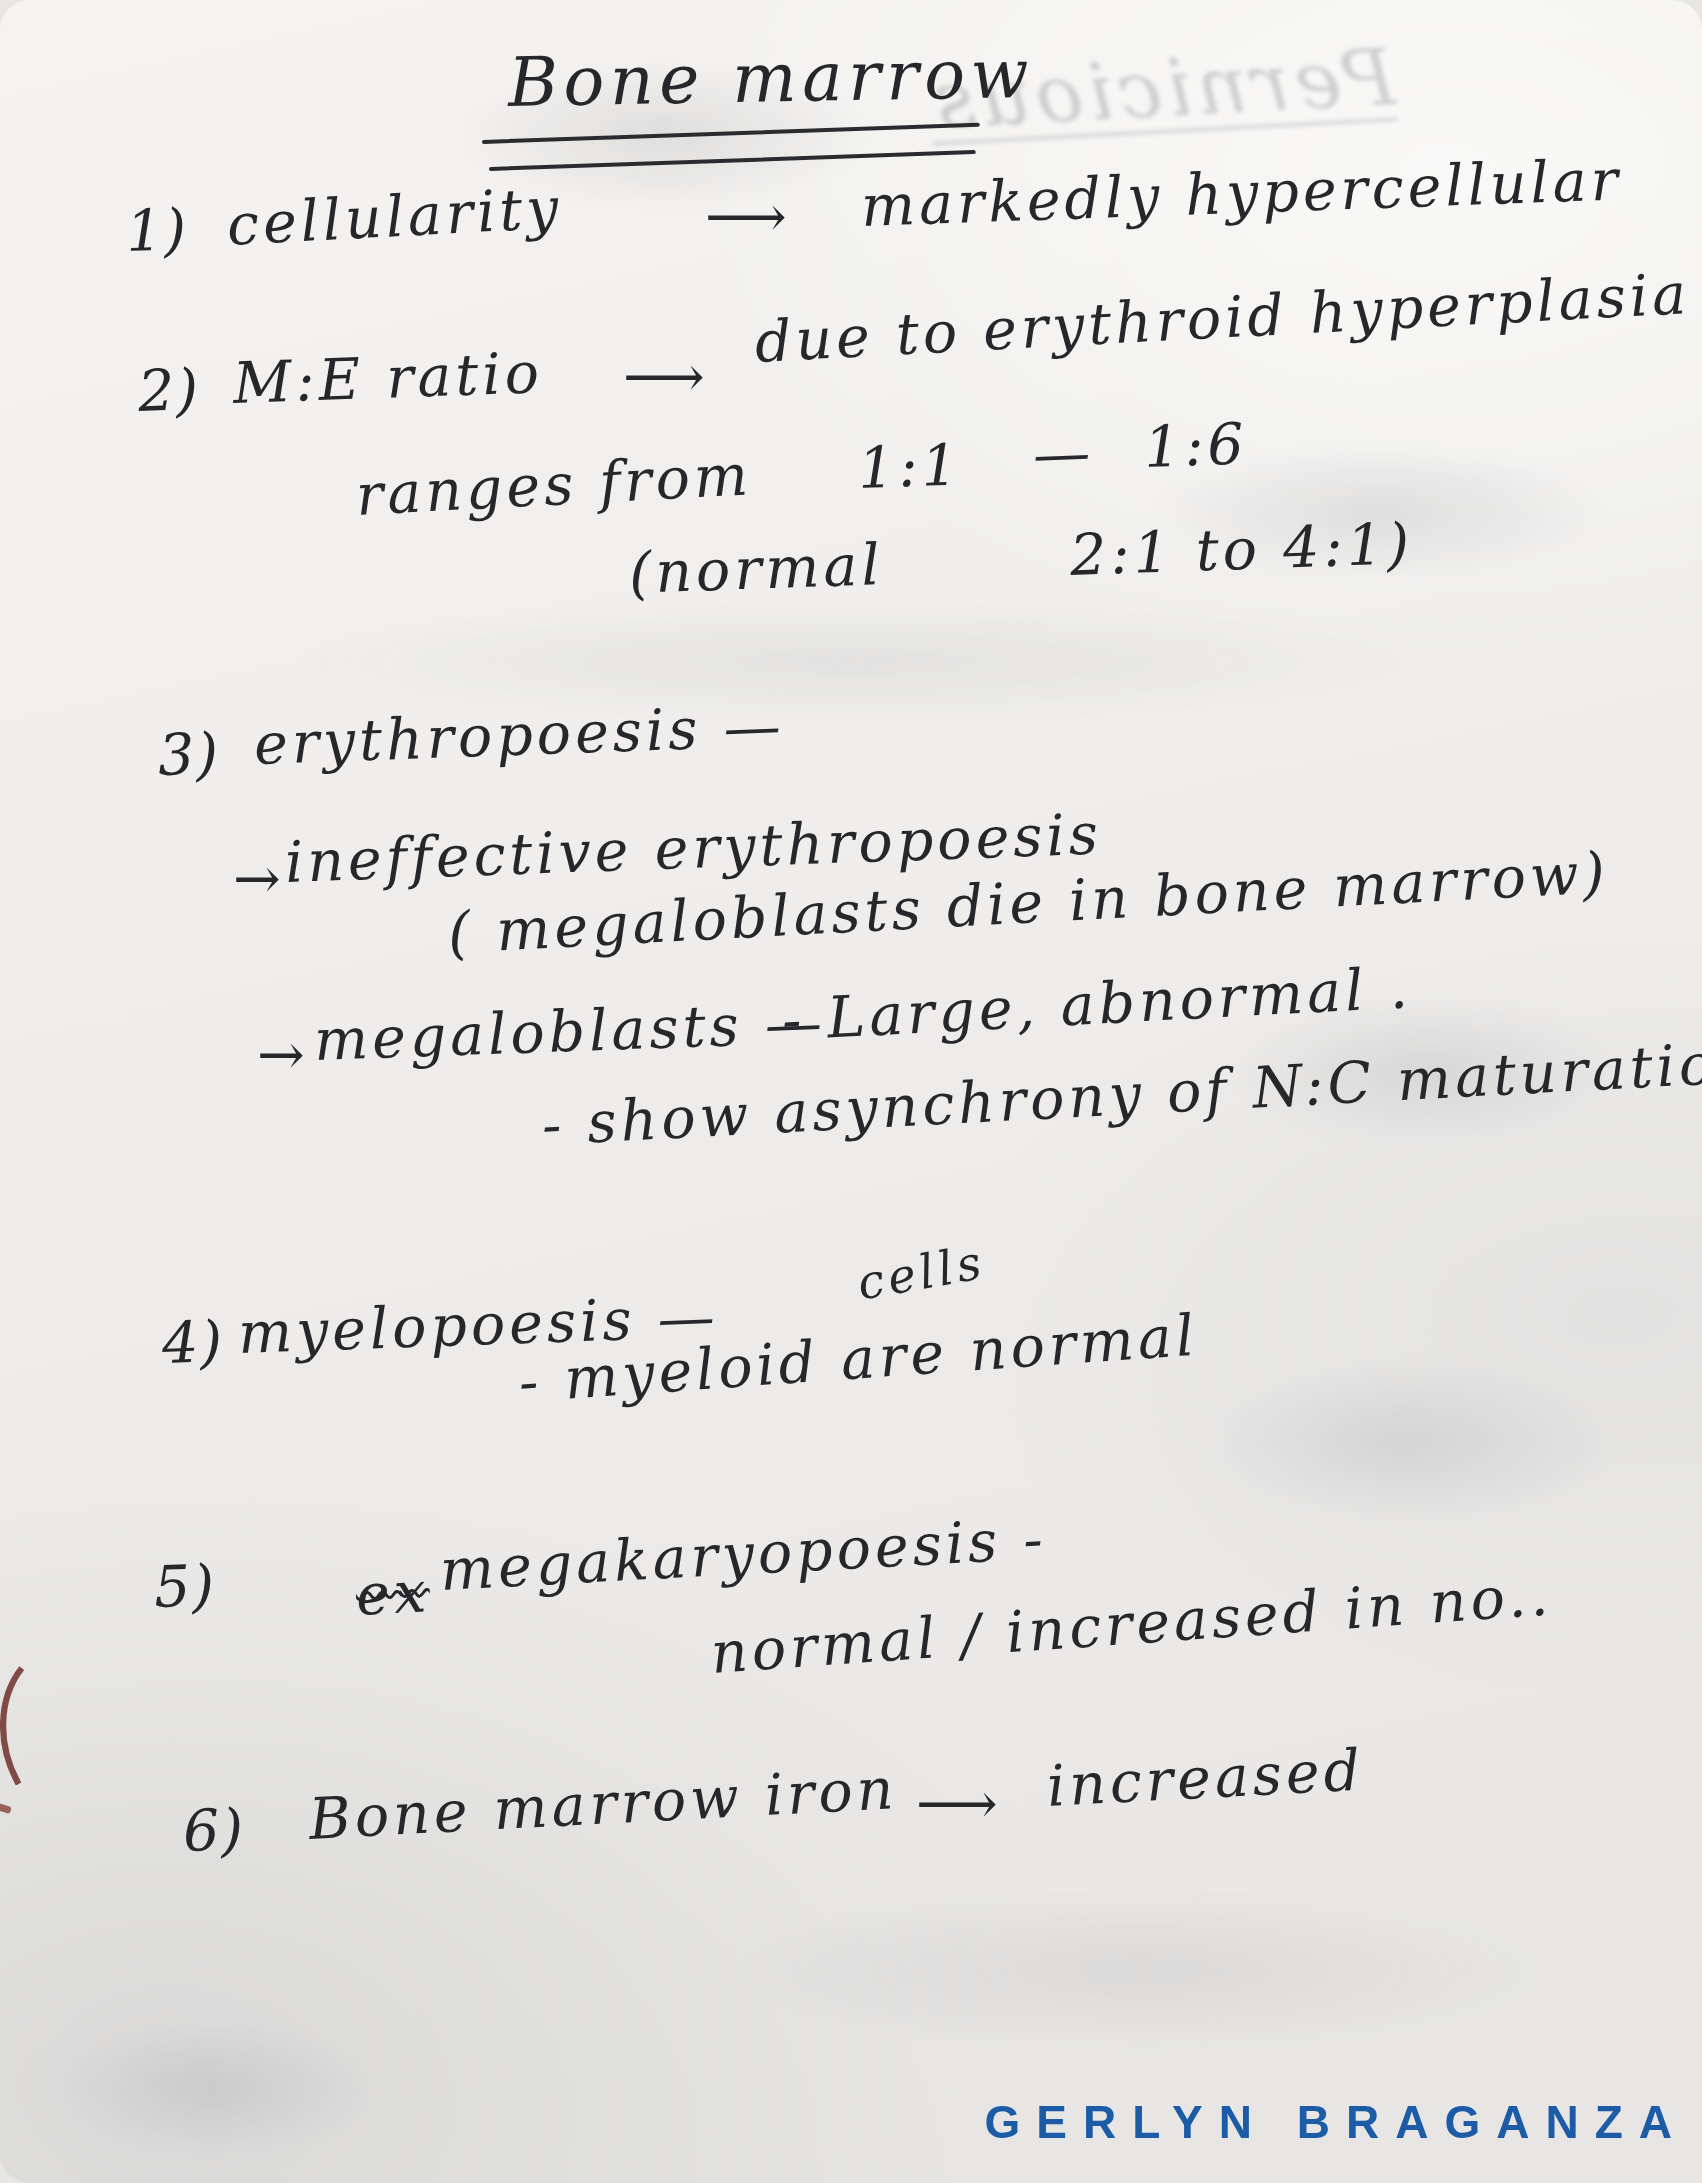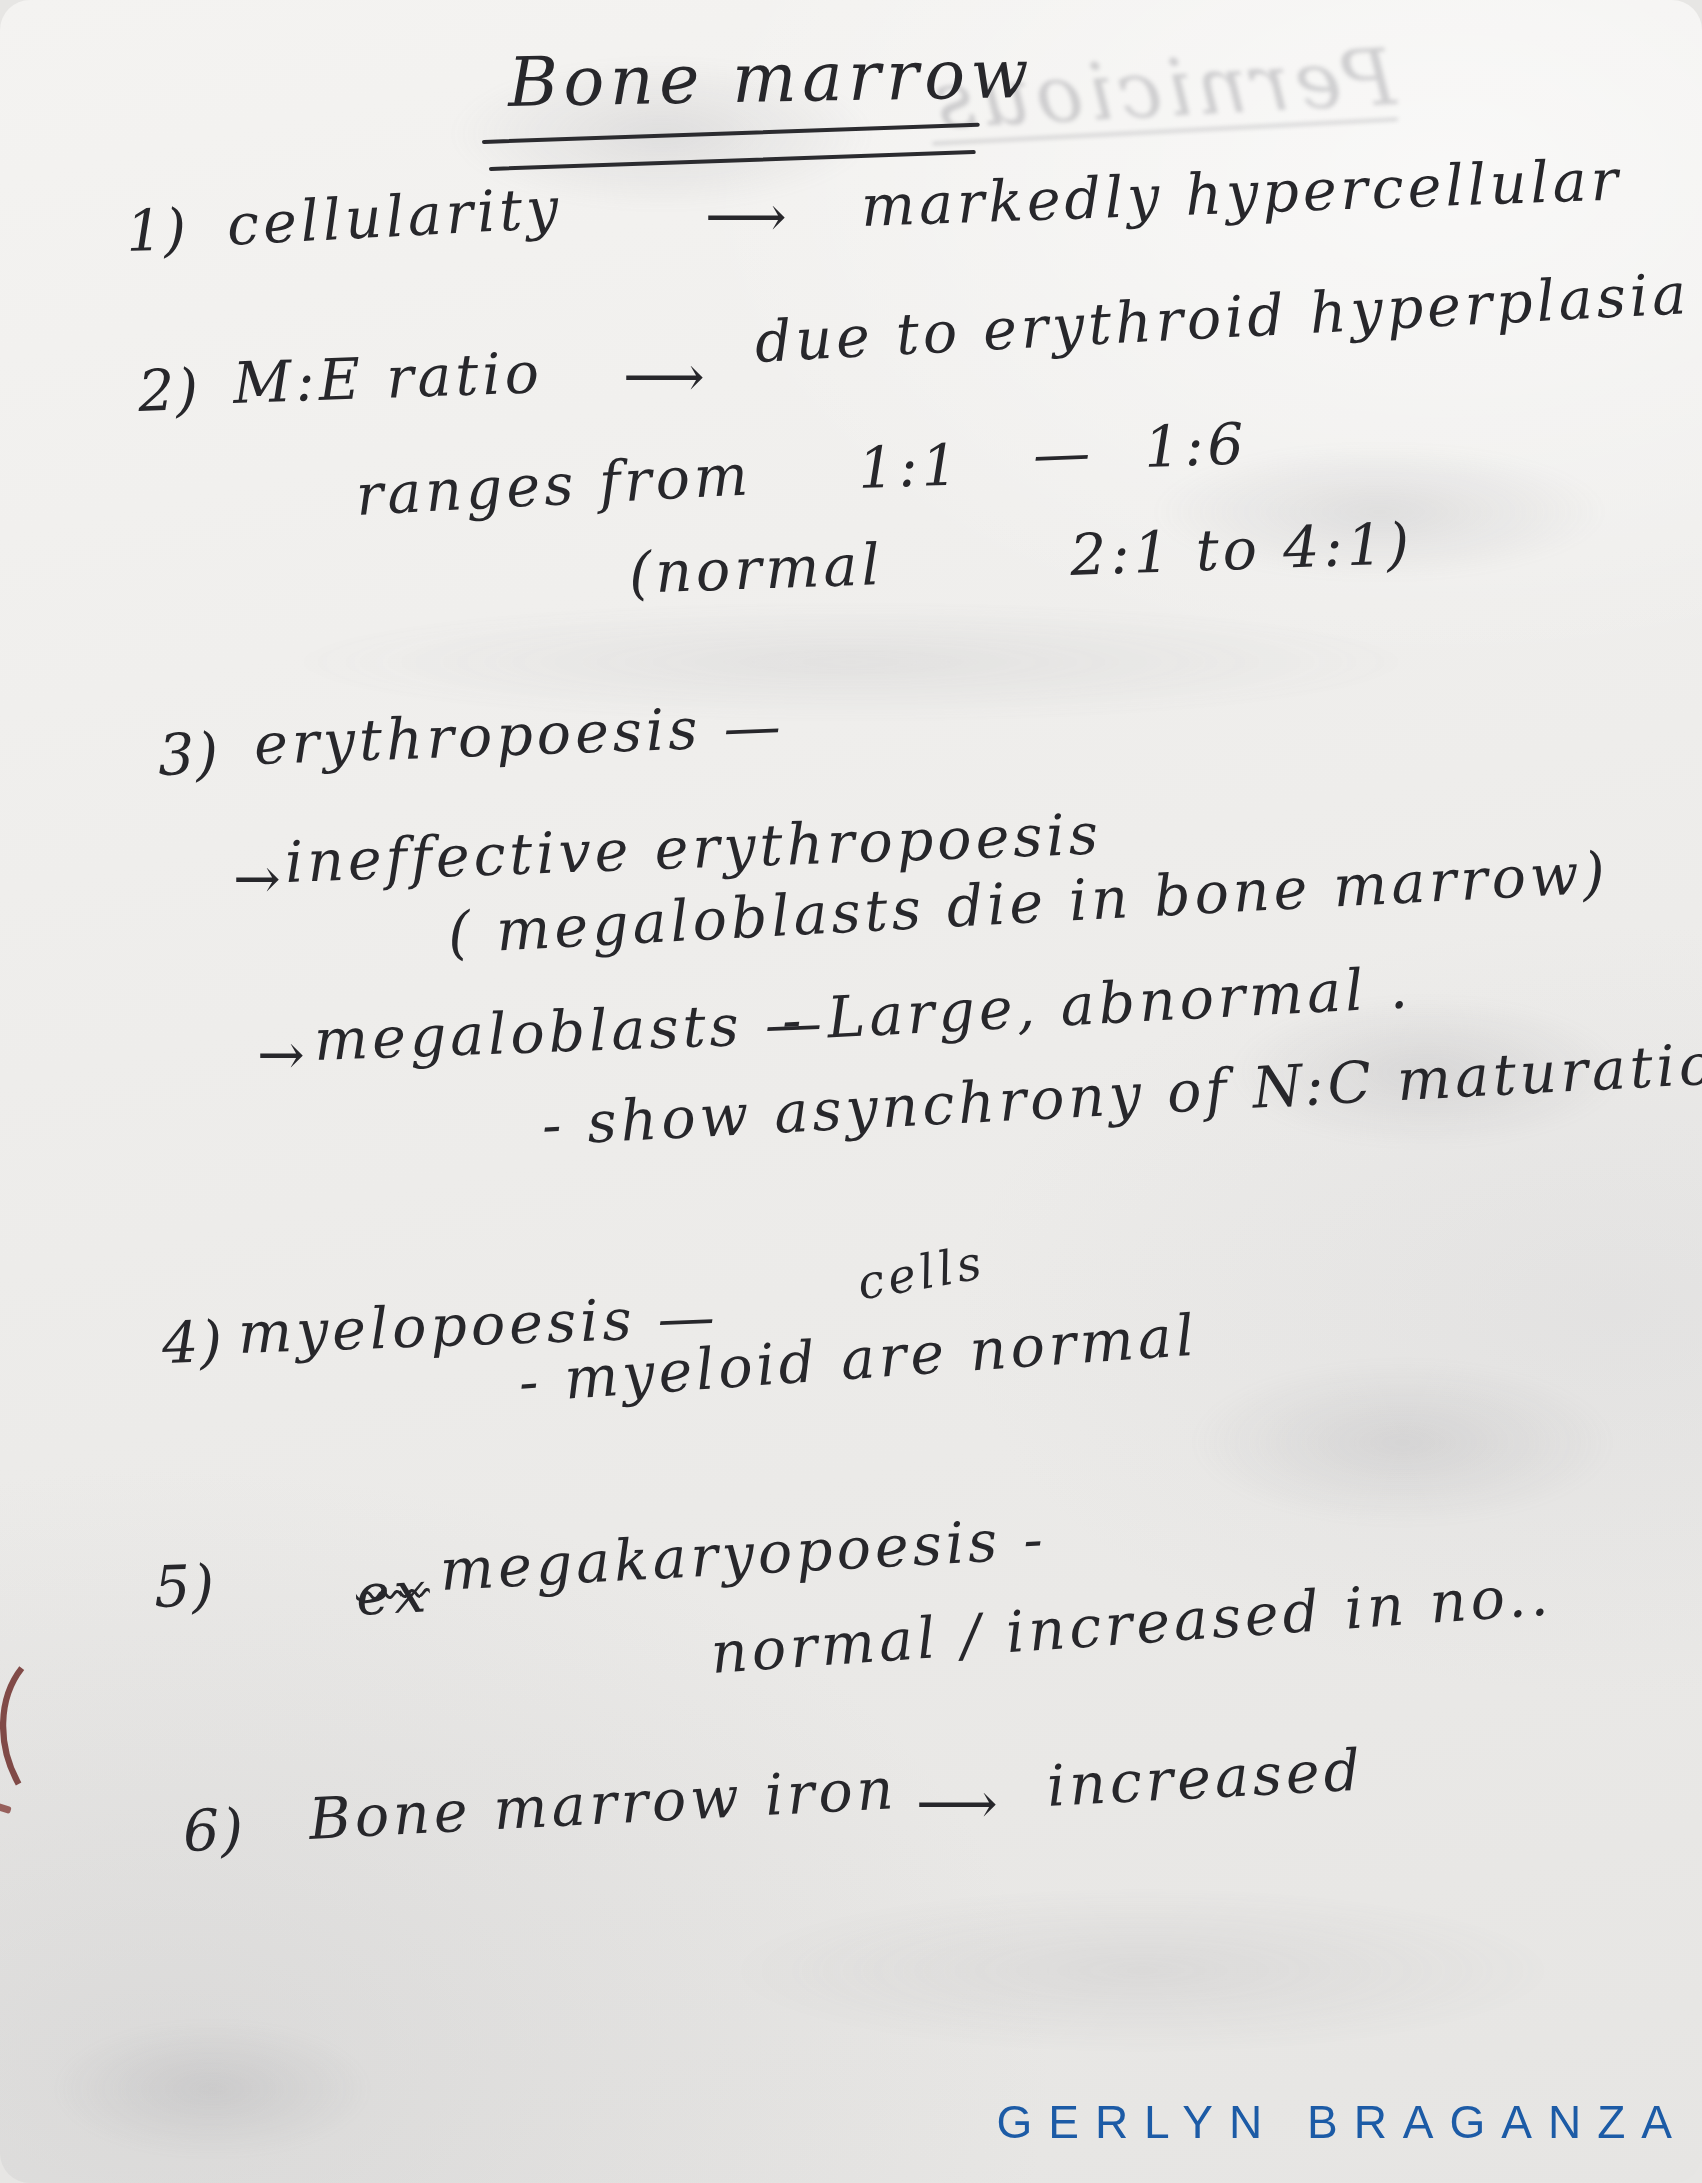--- a/index.html
+++ b/index.html
@@ -28,21 +28,21 @@
   }
   .num{letter-spacing:1.6px;}
   .arrow{font-style:normal;letter-spacing:0;}
   .title{font-size:68px;font-weight:500;letter-spacing:5.5px;}
   .rule{position:absolute;height:4px;background:#2b2b2f;border-radius:2.4px;transform-origin:left center;}
   .struck{text-decoration:line-through;text-decoration-style:wavy;text-decoration-thickness:3.2px;}
   .insert{font-size:47px;}
   .watermark{
     position:absolute;
     font-family:"Liberation Sans", sans-serif;
-    font-weight:normal;
+    font-weight:bold;
     color:#1c5ba6;
     font-size:46px;
     letter-spacing:16px;
     white-space:nowrap;
   }
   .bleed{
     position:absolute;
     font-family:"DejaVu Serif", serif;
     font-style:italic;
     font-size:79px;

